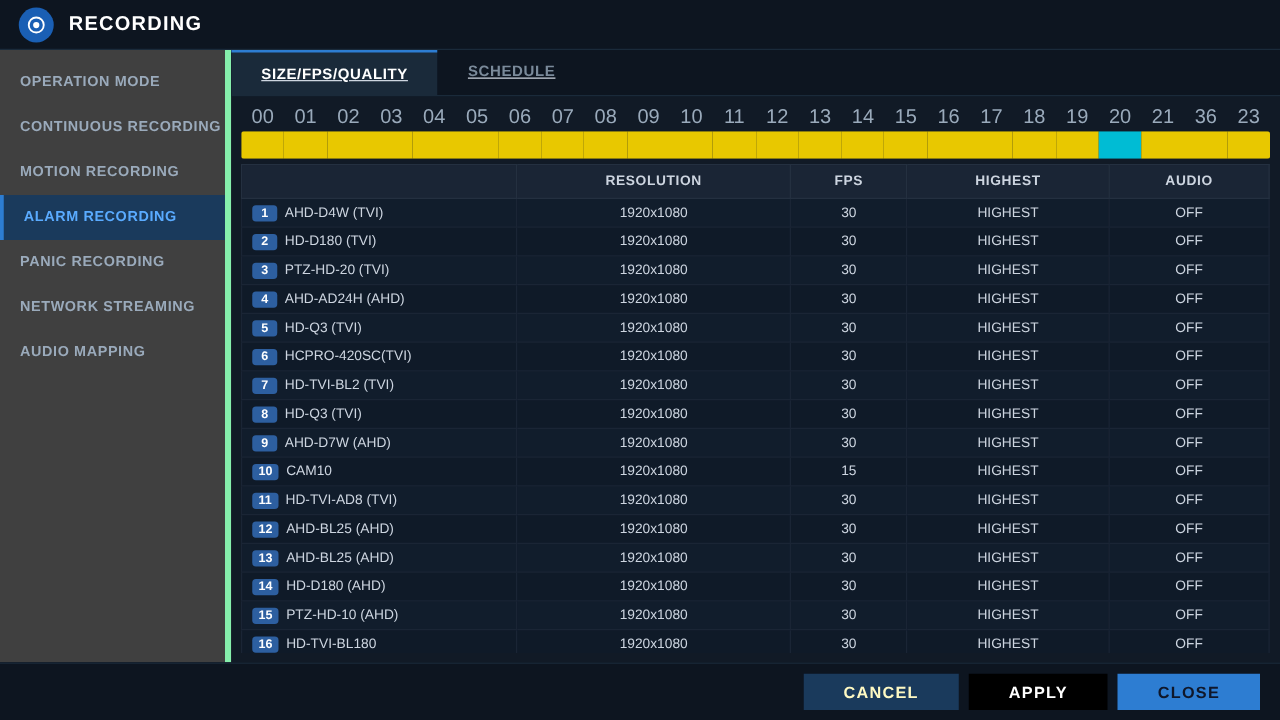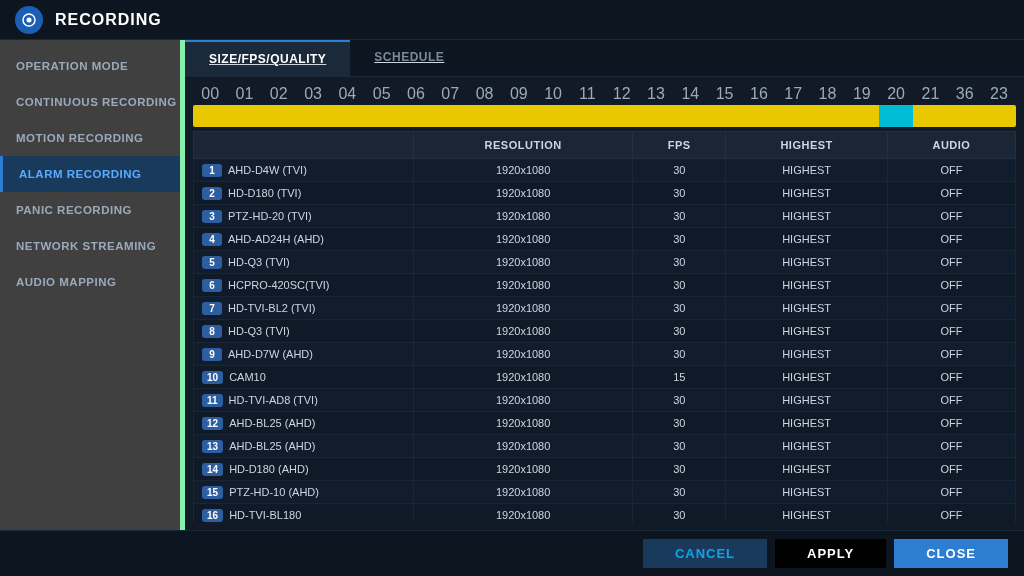--- a/index.html
+++ b/index.html
@@ -230,29 +230,29 @@
       padding: 7px 32px;
       font-size: 13px;
       font-weight: bold;
       letter-spacing: 1px;
       border: none;
       cursor: pointer;
       text-transform: uppercase;
     }
     .btn-cancel {
       background: #1a3a5c;
-      color: #0ea5e9;
+      color: #fef9c3;
     }
     .btn-apply {
       background: #000000;
       color: #ffffff;
     }
     .btn-close {
       background: #2d7dd2;
-      color: #ffffff;
+      color: #0f172a;
       text-align: center;
     }
 
     
     .table-container::-webkit-scrollbar {
       width: 6px;
     }
     .table-container::-webkit-scrollbar-track {
       background: #0d1520;
     }

